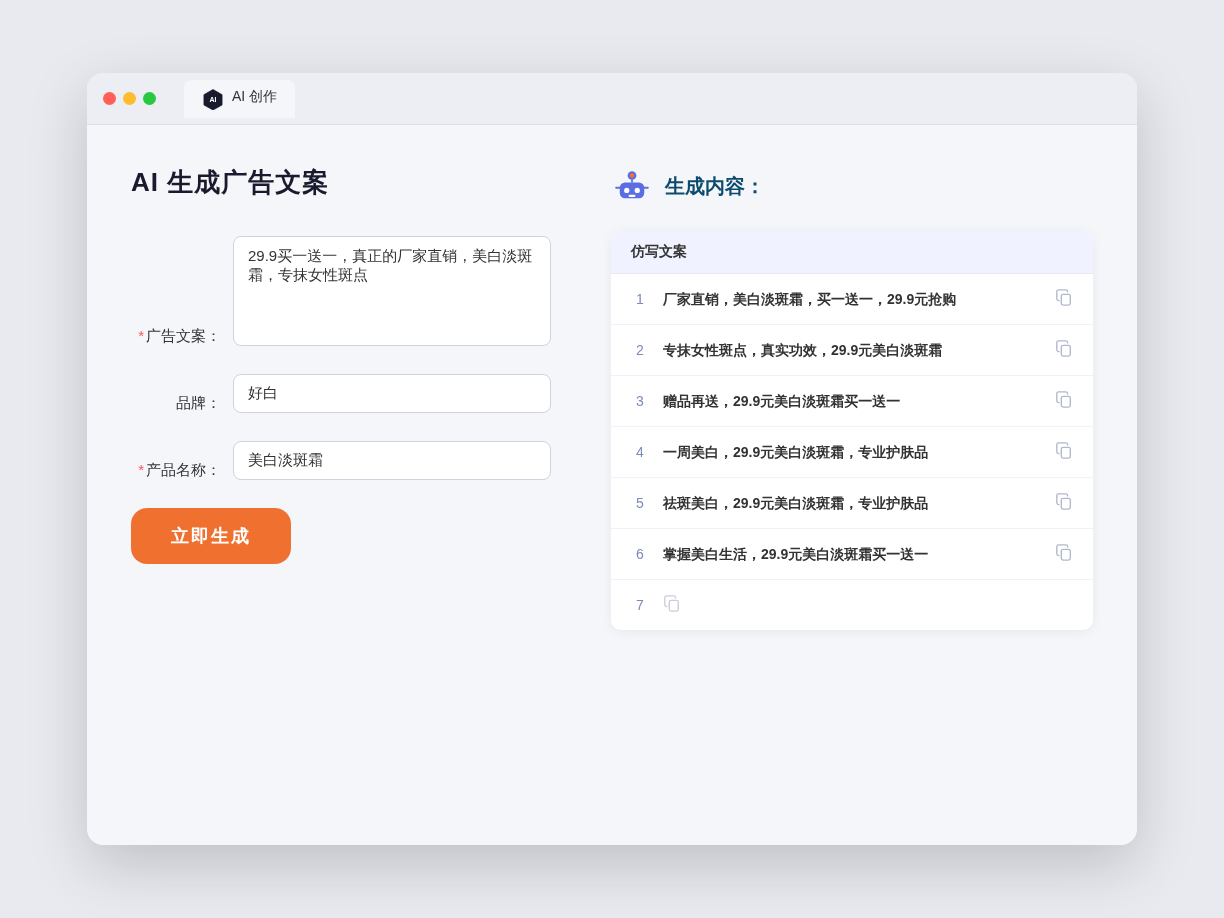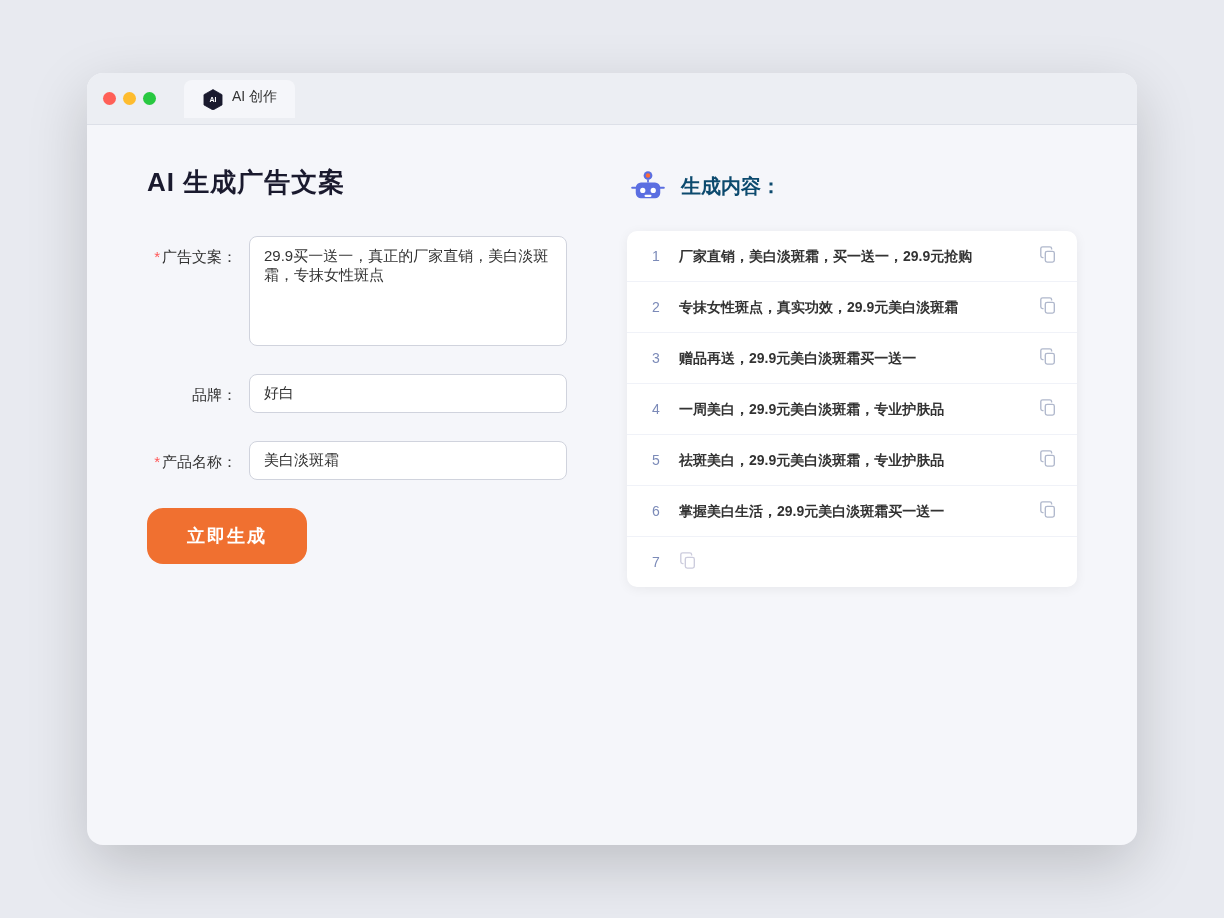--- a/index.html
+++ b/index.html
@@ -60,21 +60,21 @@
       height: 22px;
     }
 
     .tab-label {
       font-size: 14px;
       color: #333;
       font-weight: 500;
     }
 
     .browser-content {
-      padding: 40px 60px;
+      padding: 40px 44px;
       display: flex;
       gap: 60px;
       min-height: 720px;
     }
 
     
     .left-panel {
       flex: 0 0 420px;
     }
 
@@ -82,21 +82,21 @@
       font-size: 26px;
       font-weight: 700;
       color: #1a1a2e;
       margin-bottom: 36px;
       letter-spacing: 1px;
     }
 
     .form-group {
       margin-bottom: 28px;
       display: flex;
-      align-items: flex-start;
+      align-items: flex-end;
       gap: 12px;
     }
 
     .form-label {
       font-size: 15px;
       color: #333;
       min-width: 90px;
       text-align: right;
       padding-top: 10px;
       line-height: 1.4;
@@ -270,20 +270,21 @@
           <circle cx="30" cy="29" r="3" fill="white"></circle>
           <rect x="20" y="34" width="8" height="2.5" rx="1.25" fill="white"></rect>
           <line x1="10" y1="26" x2="6" y2="26" stroke="#5b6ee1" stroke-width="2.5" stroke-linecap="round"></line>
           <line x1="38" y1="26" x2="42" y2="26" stroke="#5b6ee1" stroke-width="2.5" stroke-linecap="round"></line>
           <circle cx="24" cy="12" r="2.5" fill="#ff6b35"></circle>
         </svg>
         <span class="result-title">生成内容：</span>
       </div>
 
       <div class="result-table">
+        <div class="table-header">仿写文案</div>
 
         <div id="result-rows">
             <div class="table-row">
               <span class="row-num">1</span>
               <span class="row-text">厂家直销，美白淡斑霜，买一送一，29.9元抢购</span>
               <span><svg width="18" height="18" viewBox="0 0 20 20" fill="none" xmlns="http://www.w3.org/2000/svg" style="cursor:pointer">
       <rect x="7" y="7" width="10" height="12" rx="2" stroke="#b0b8cc" stroke-width="1.5" fill="none"></rect>
       <path d="M5 14H4a2 2 0 01-2-2V4a2 2 0 012-2h8a2 2 0 012 2v1" stroke="#b0b8cc" stroke-width="1.5" fill="none"></path>
     </svg></span>
             </div>

